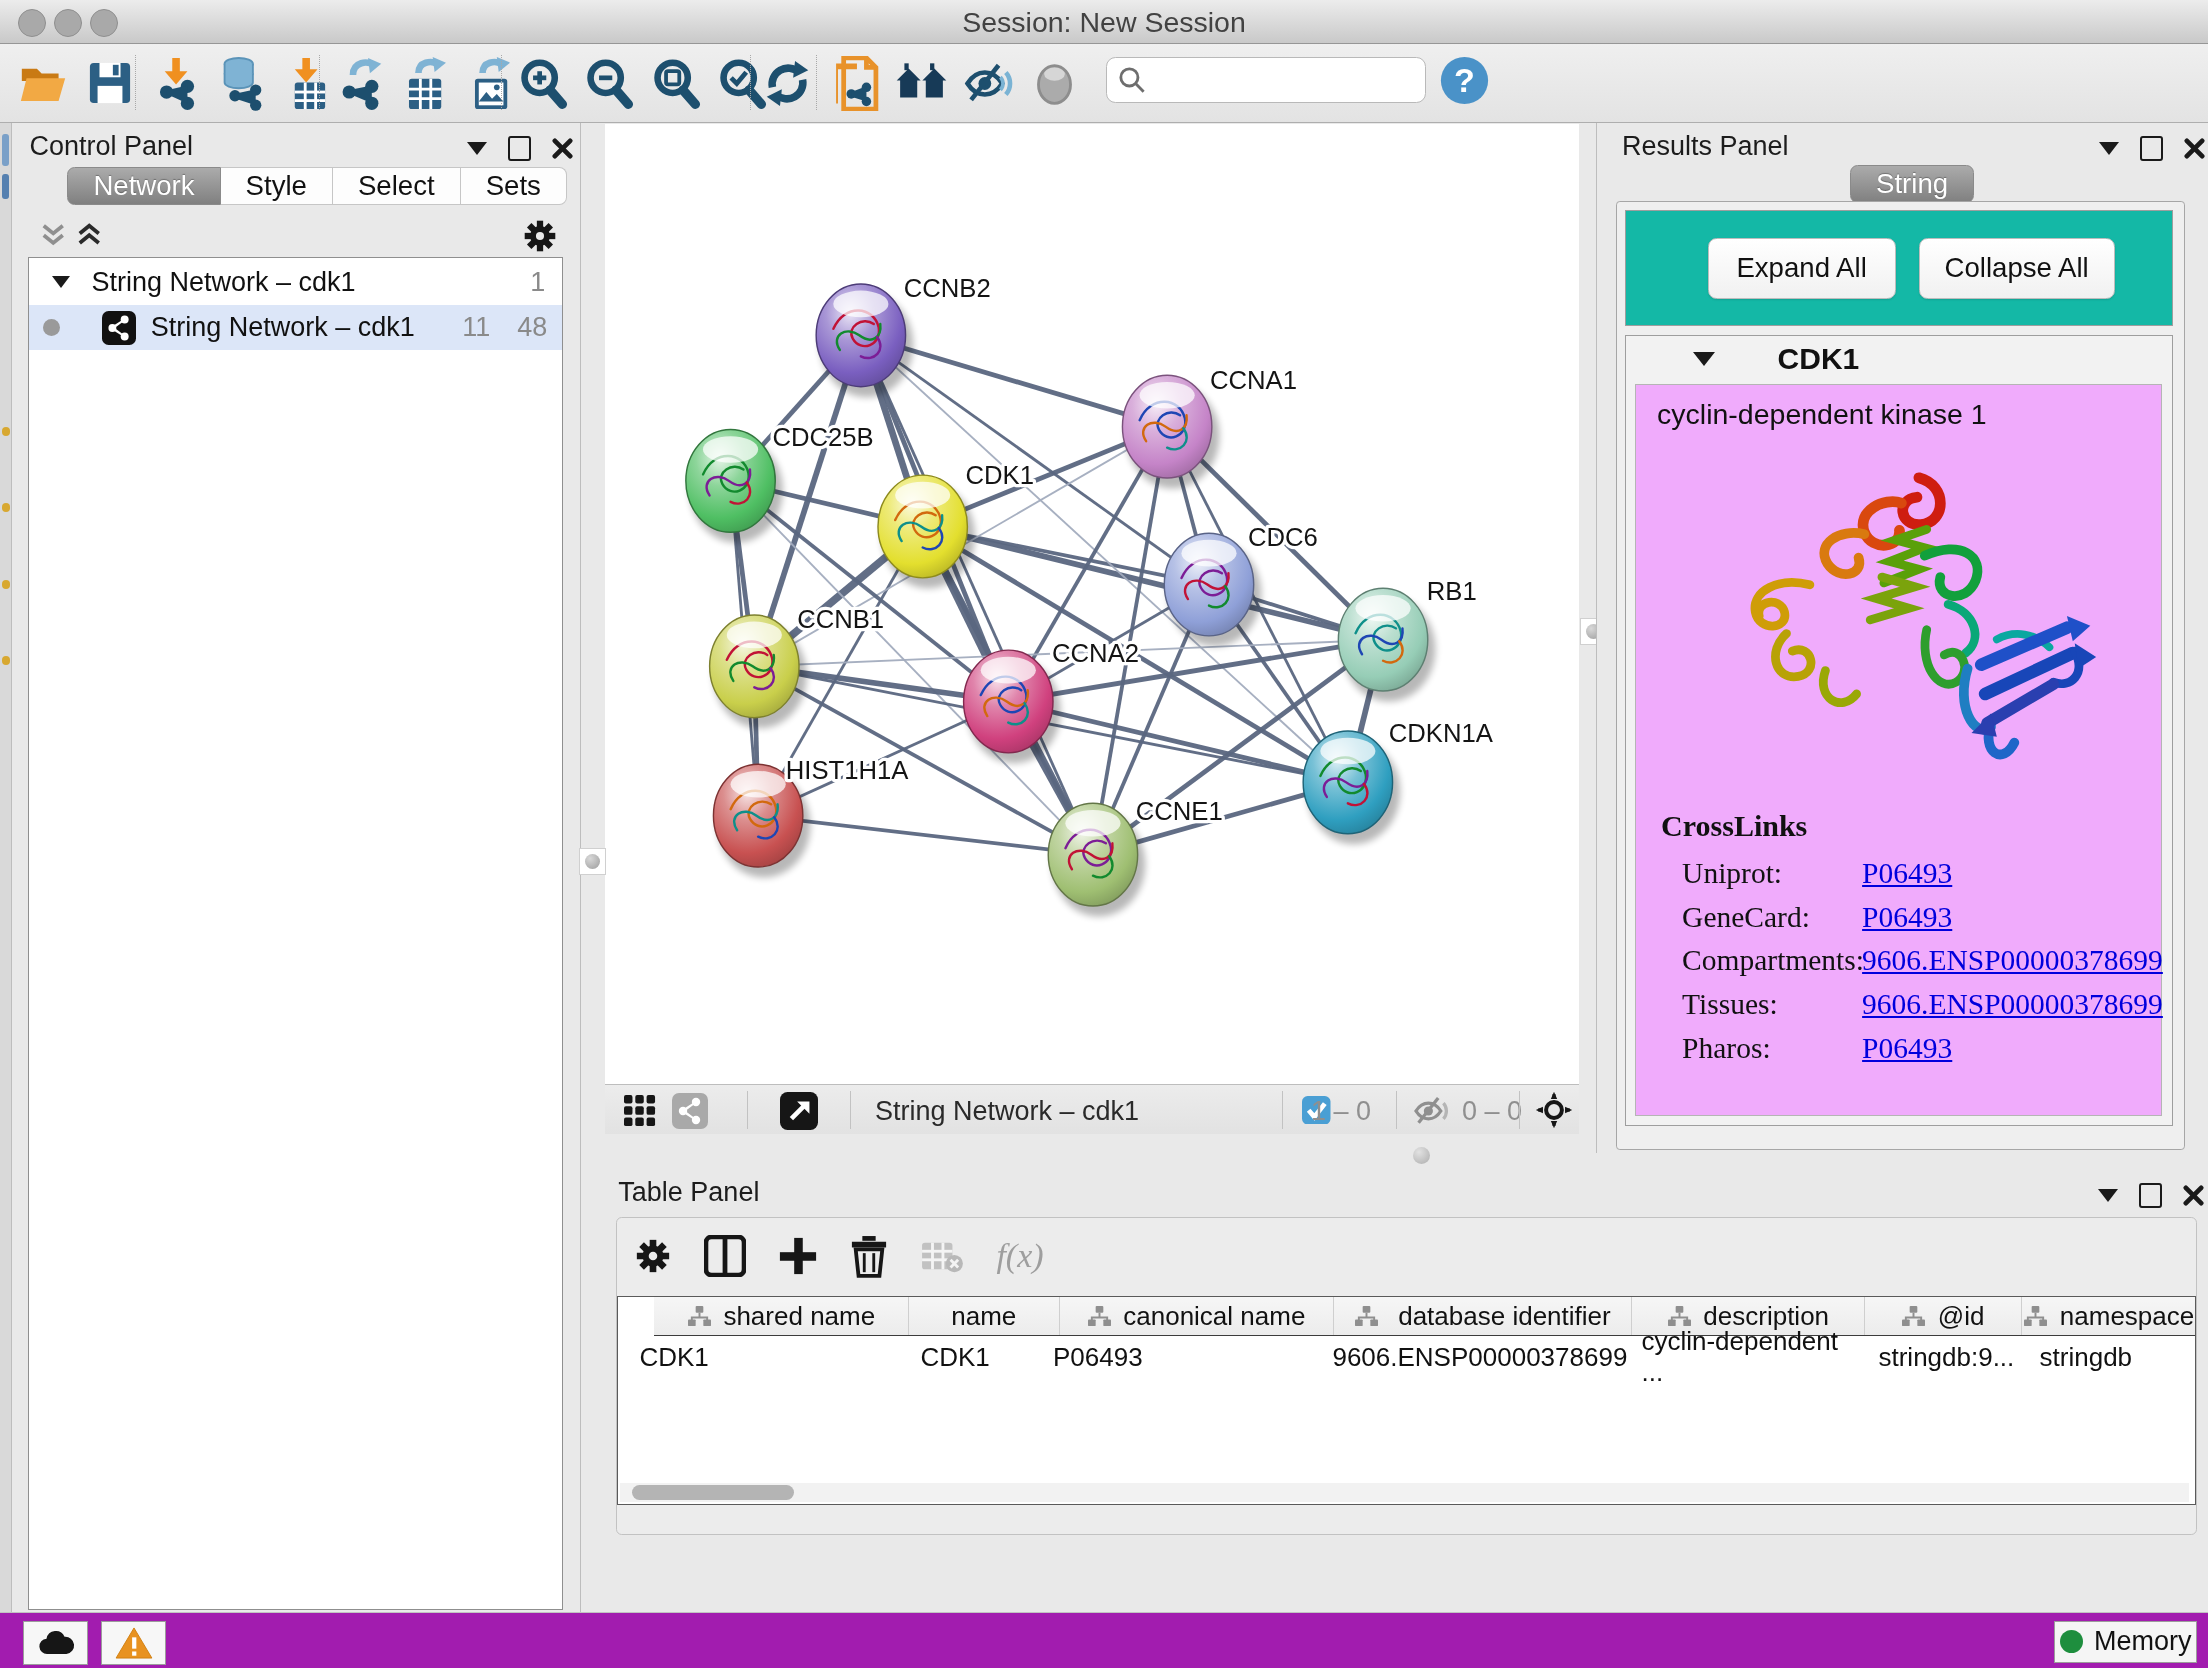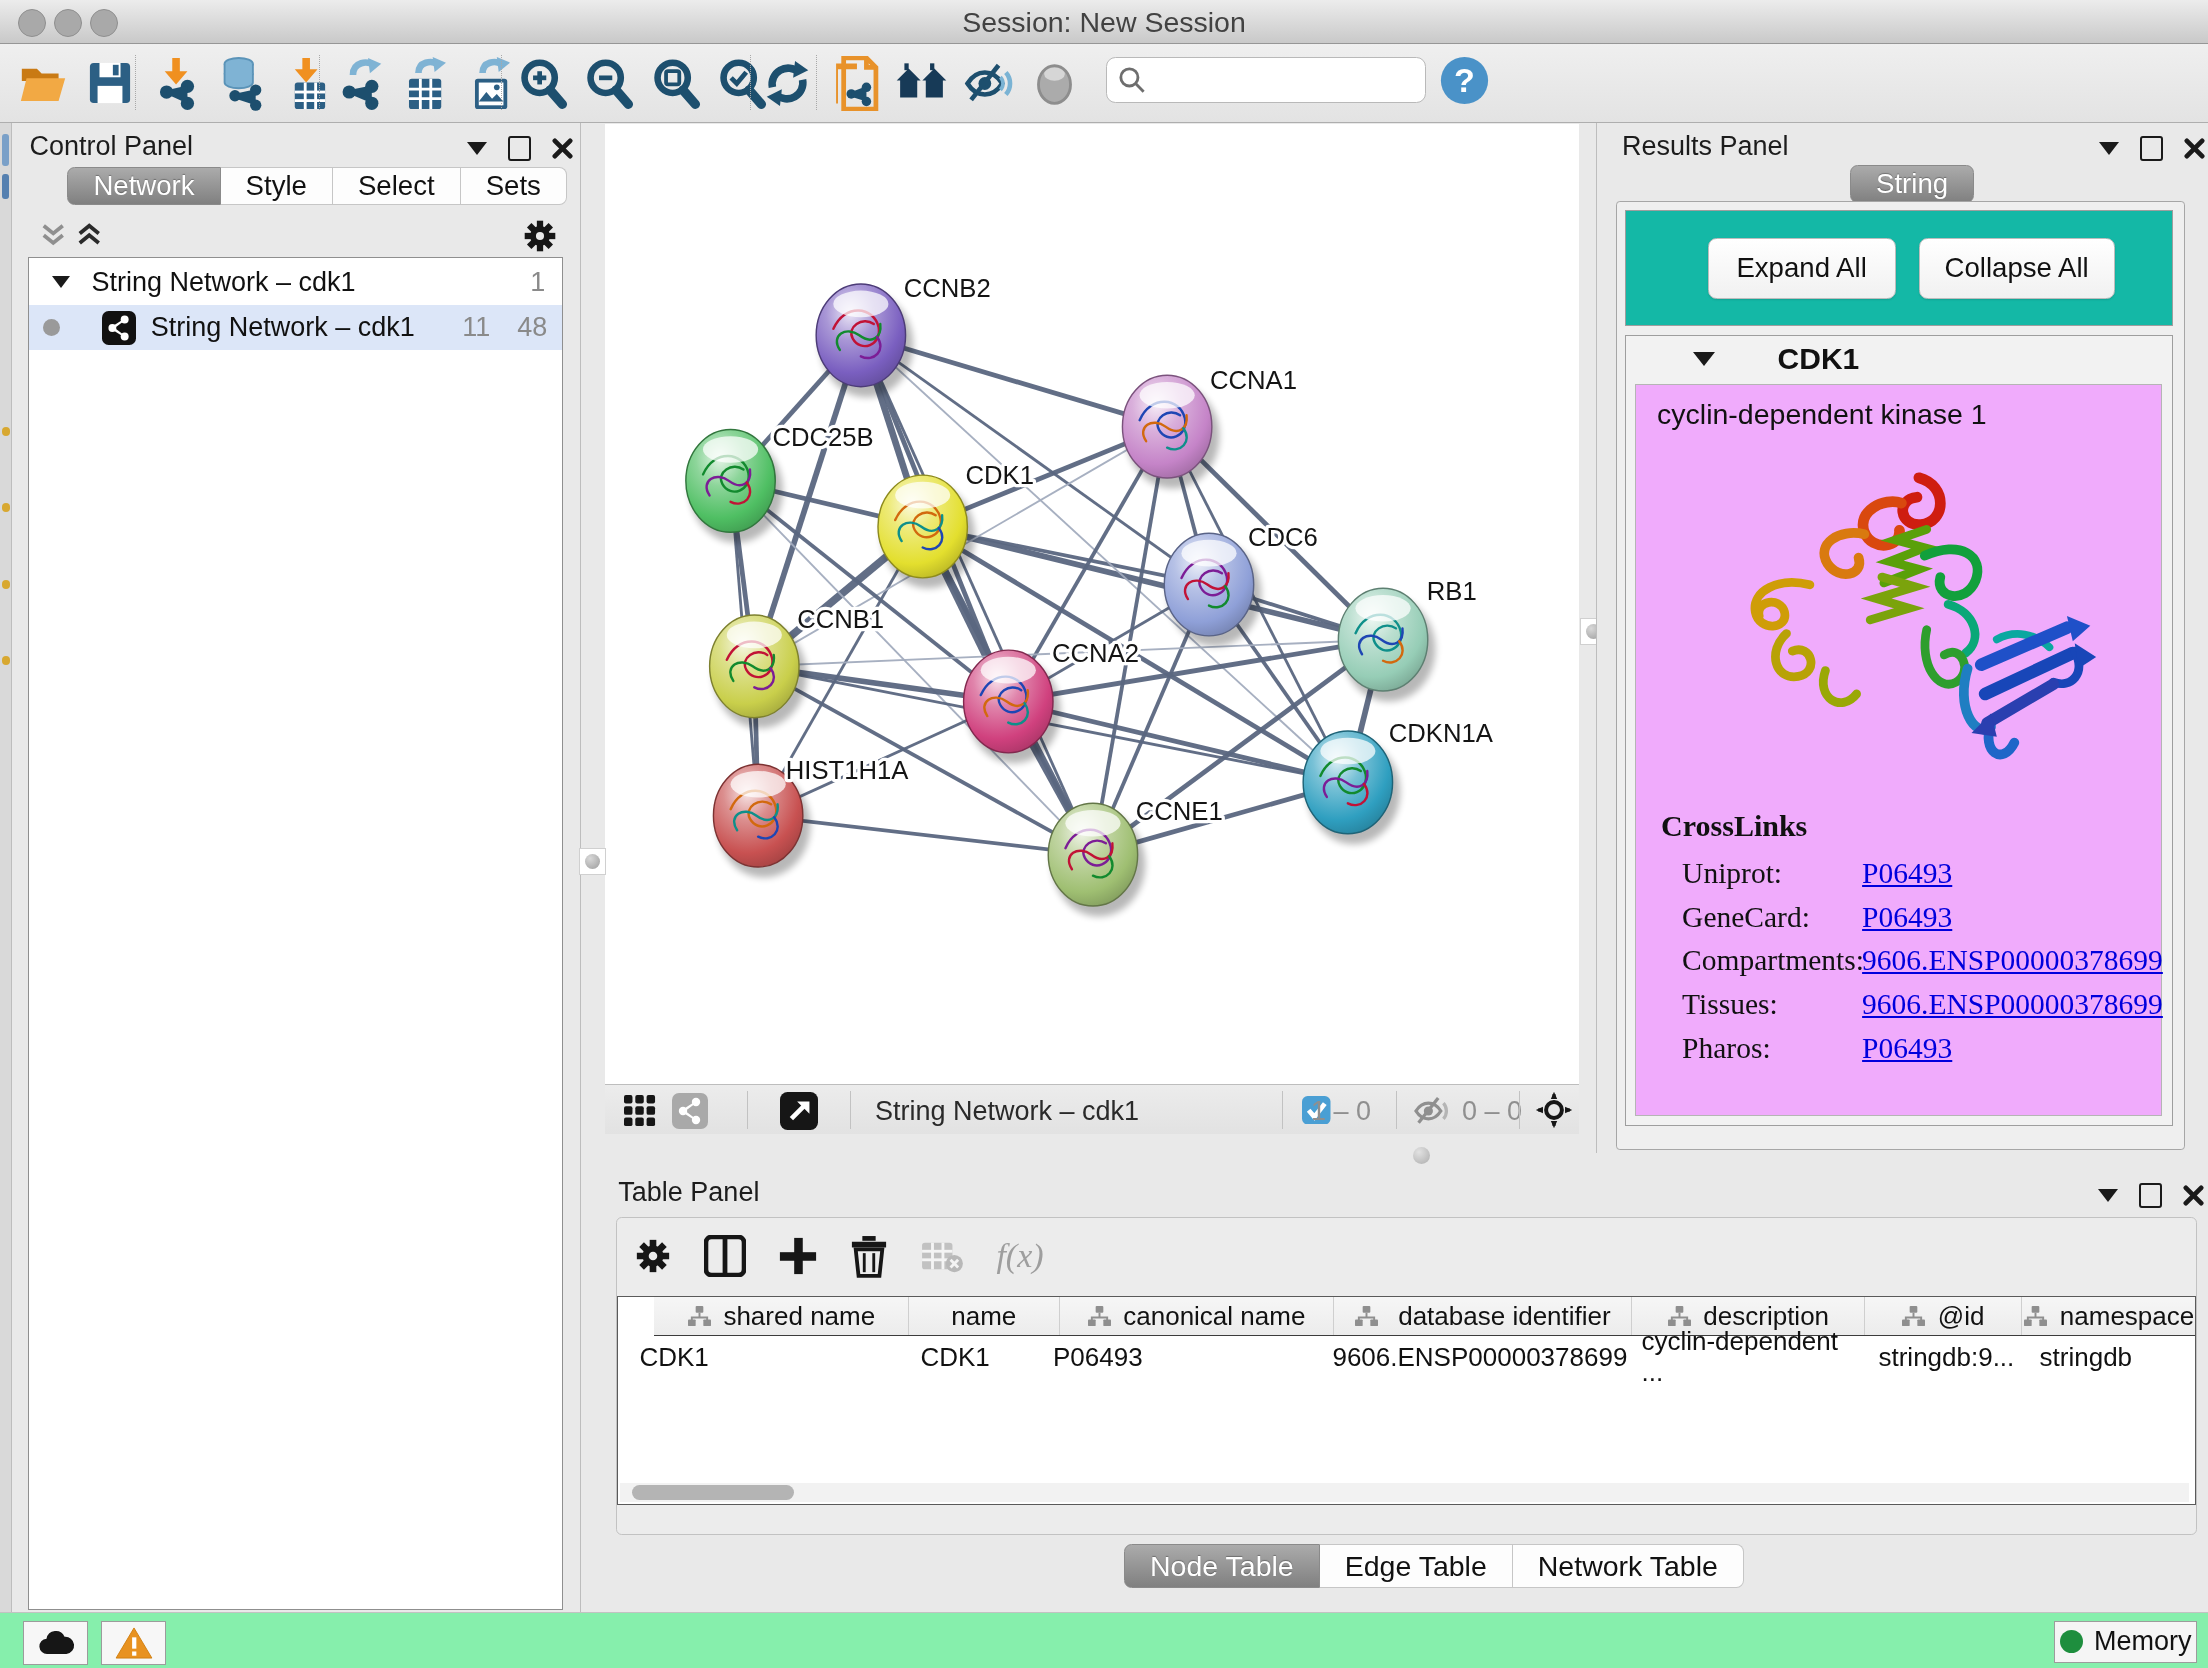--- a/index.html
+++ b/index.html
@@ -40,21 +40,21 @@
   
   .rcard{background:#efefef;border:1.9px solid #a6a6a6;}
   .serif{font-family:"Liberation Serif",serif;}
   .xlink{color:#0000dd;text-decoration:underline;}
   
   .thead{background:linear-gradient(#f6f6f6,#ececec);border-bottom:1.9px solid #3c3c3c;display:flex;align-items:center;font-size:26px;color:#111;margin-left:36px;}
   .tcol{display:flex;align-items:center;justify-content:center;gap:11.4px;height:100%;border-right:1px solid #cfcfcf;box-sizing:border-box;}
   .tcell{font-size:26px;color:#111;display:flex;align-items:center;padding-left:21px;box-sizing:border-box;}
   .fx{font-family:"Liberation Serif",serif;font-style:italic;font-size:34px;color:#9e9e9e;}
   
-  .statusbar{left:0;top:1612px;width:2208px;height:56px;background:#86efac;border-top:1px solid #c2c2c2;}
+  .statusbar{left:0;top:1612px;width:2208px;height:56px;background:#a21caf;border-top:1px solid #c2c2c2;}
   .sbtn{position:absolute;top:7.6px;width:63px;height:42px;background:#f7f7f7;border:1.9px solid #9c9c9c;display:flex;align-items:center;justify-content:center;}
   svg text{font-family:"Liberation Sans",sans-serif;}
   .handle{position:absolute;width:25px;height:25px;background:#fff;border:1px solid #d0d0d0;display:flex;align-items:center;justify-content:center;}
   .handle i{width:15px;height:15px;border-radius:50%;background:radial-gradient(circle at 35% 30%,#d8d8d8,#9c9c9c);display:block;}
 </style>
 </head>
 <body>
 
 <div id="app">
 
@@ -855,25 +855,20 @@
           <div class="tcell" style="width:163px;">stringdb:9...</div>
           <div class="tcell" style="width:179px;">stringdb</div>
         </div>
 
         <div class="abs" style="left:1.9px;bottom:1.9px;width:1569px;height:19px;background:#f2f2f2;">
           <div style="position:absolute;left:11.4px;top:1.9px;width:162px;height:15px;background:#b4b4b4;border-radius:7.6px;"></div>
         </div>
       </div>
     </div>
 
-    <div class="abs tabs" style="left:519px;top:369px;">
-      <span class="tab sel" style="height:42px;line-height:42px;font-size:28.5px;">Node Table</span>
-      <span class="tab" style="height:42px;line-height:42px;font-size:28.5px;">Edge Table</span>
-      <span class="tab" style="height:42px;line-height:42px;font-size:28.5px;">Network Table</span>
-    </div>
   </div>
 
   <div class="abs statusbar">
     <div class="sbtn" style="left:23px;">
       <svg width="38" height="27" viewBox="0 0 40 28">
           <path d="M11,26 a8,8 0 0 1 -1,-16 a10,10 0 0 1 19,-2 a7,7 0 0 1 2,18 Z" fill="#161616"></path>
         </svg>
     </div>
     <div class="sbtn" style="left:101px;">
       <svg width="38" height="32" viewBox="0 0 40 34">

